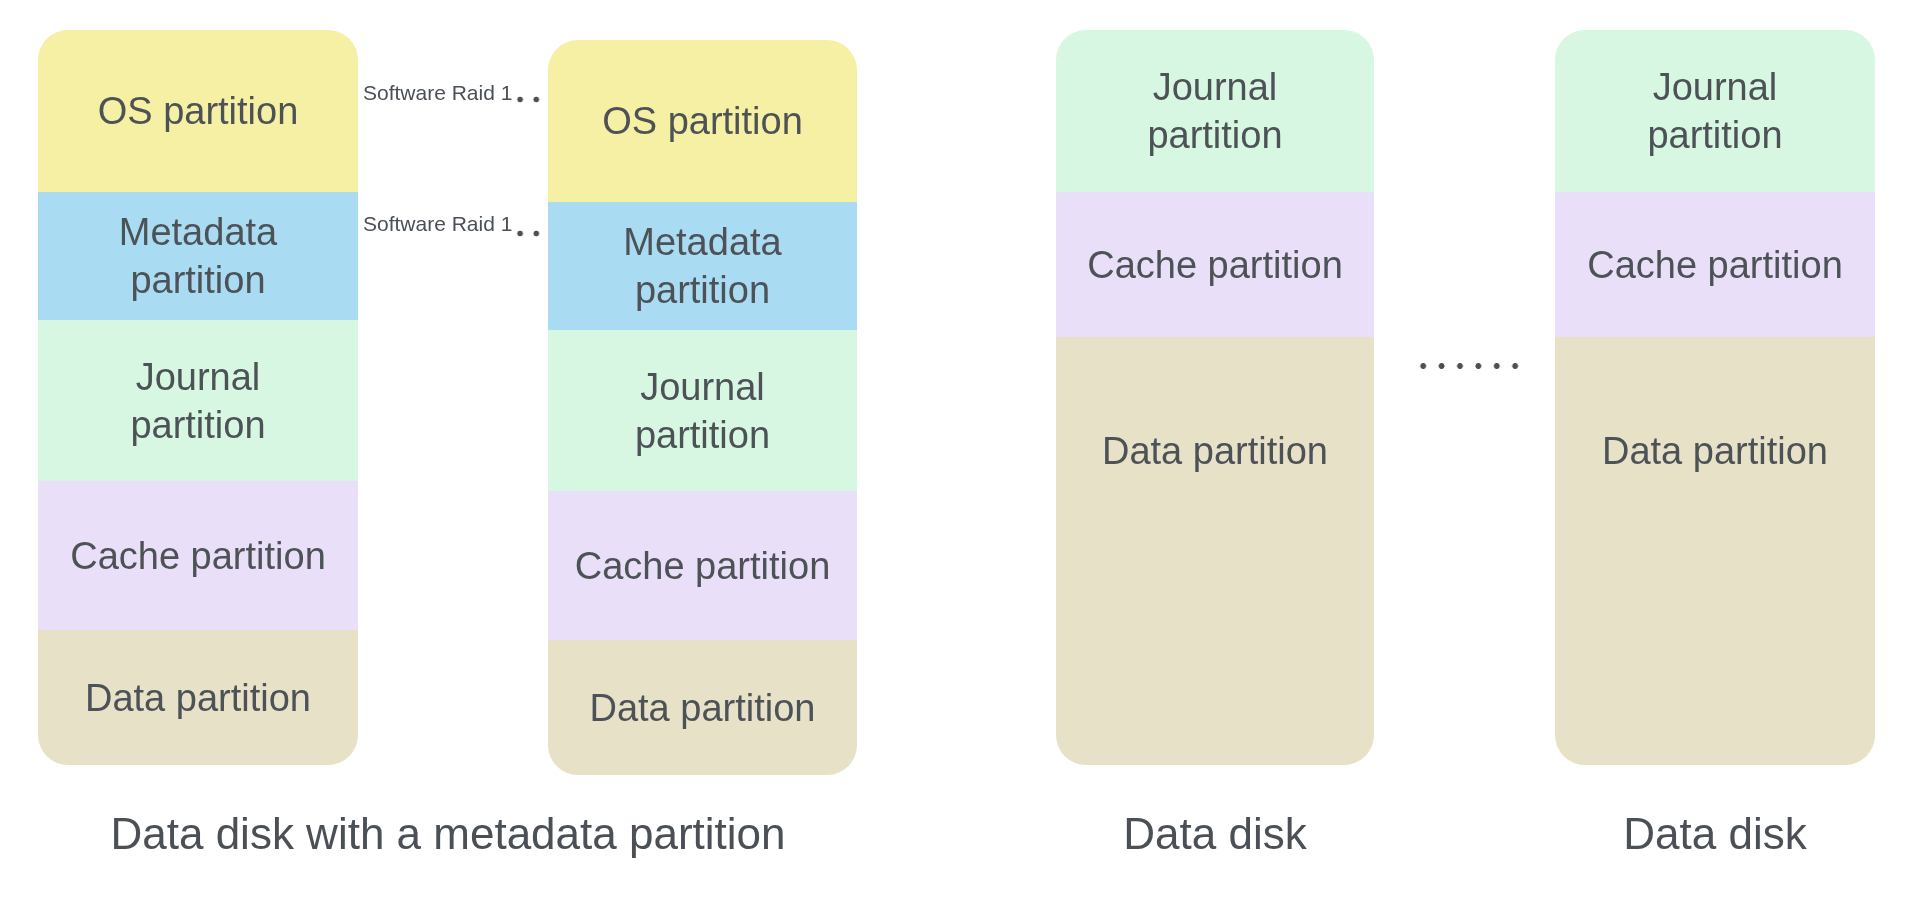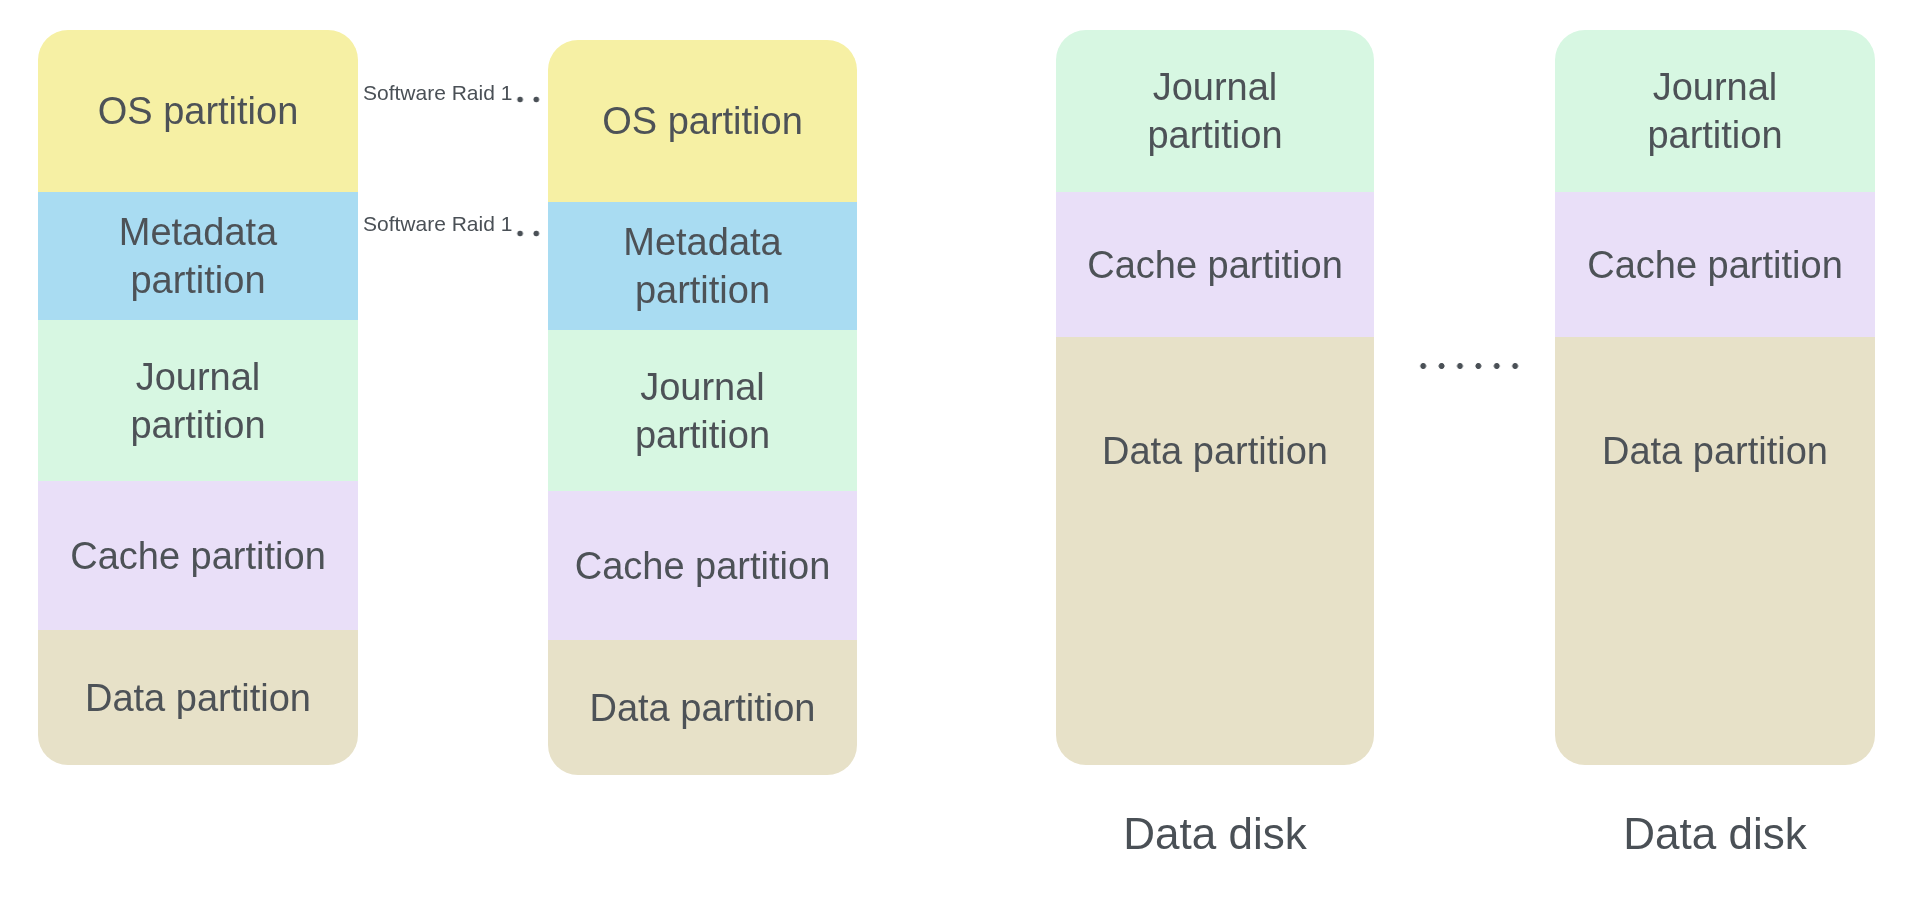--- a/index.html
+++ b/index.html
@@ -140,16 +140,17 @@
     <div class="dotline"></div>
   </div>
 
   <div class="raid-link raid-link-2">
     <div class="raid-label">Software Raid 1</div>
     <div class="dotline"></div>
   </div>
 
   <div class="ellipsis-dots" style="width: 110.4px;"></div>
 
+  <div class="caption caption-1">Data disk with a metadata partition</div>
   <div class="caption caption-2">Data disk</div>
   <div class="caption caption-3">Data disk</div>
 
 </div>
 
 </body></html>

